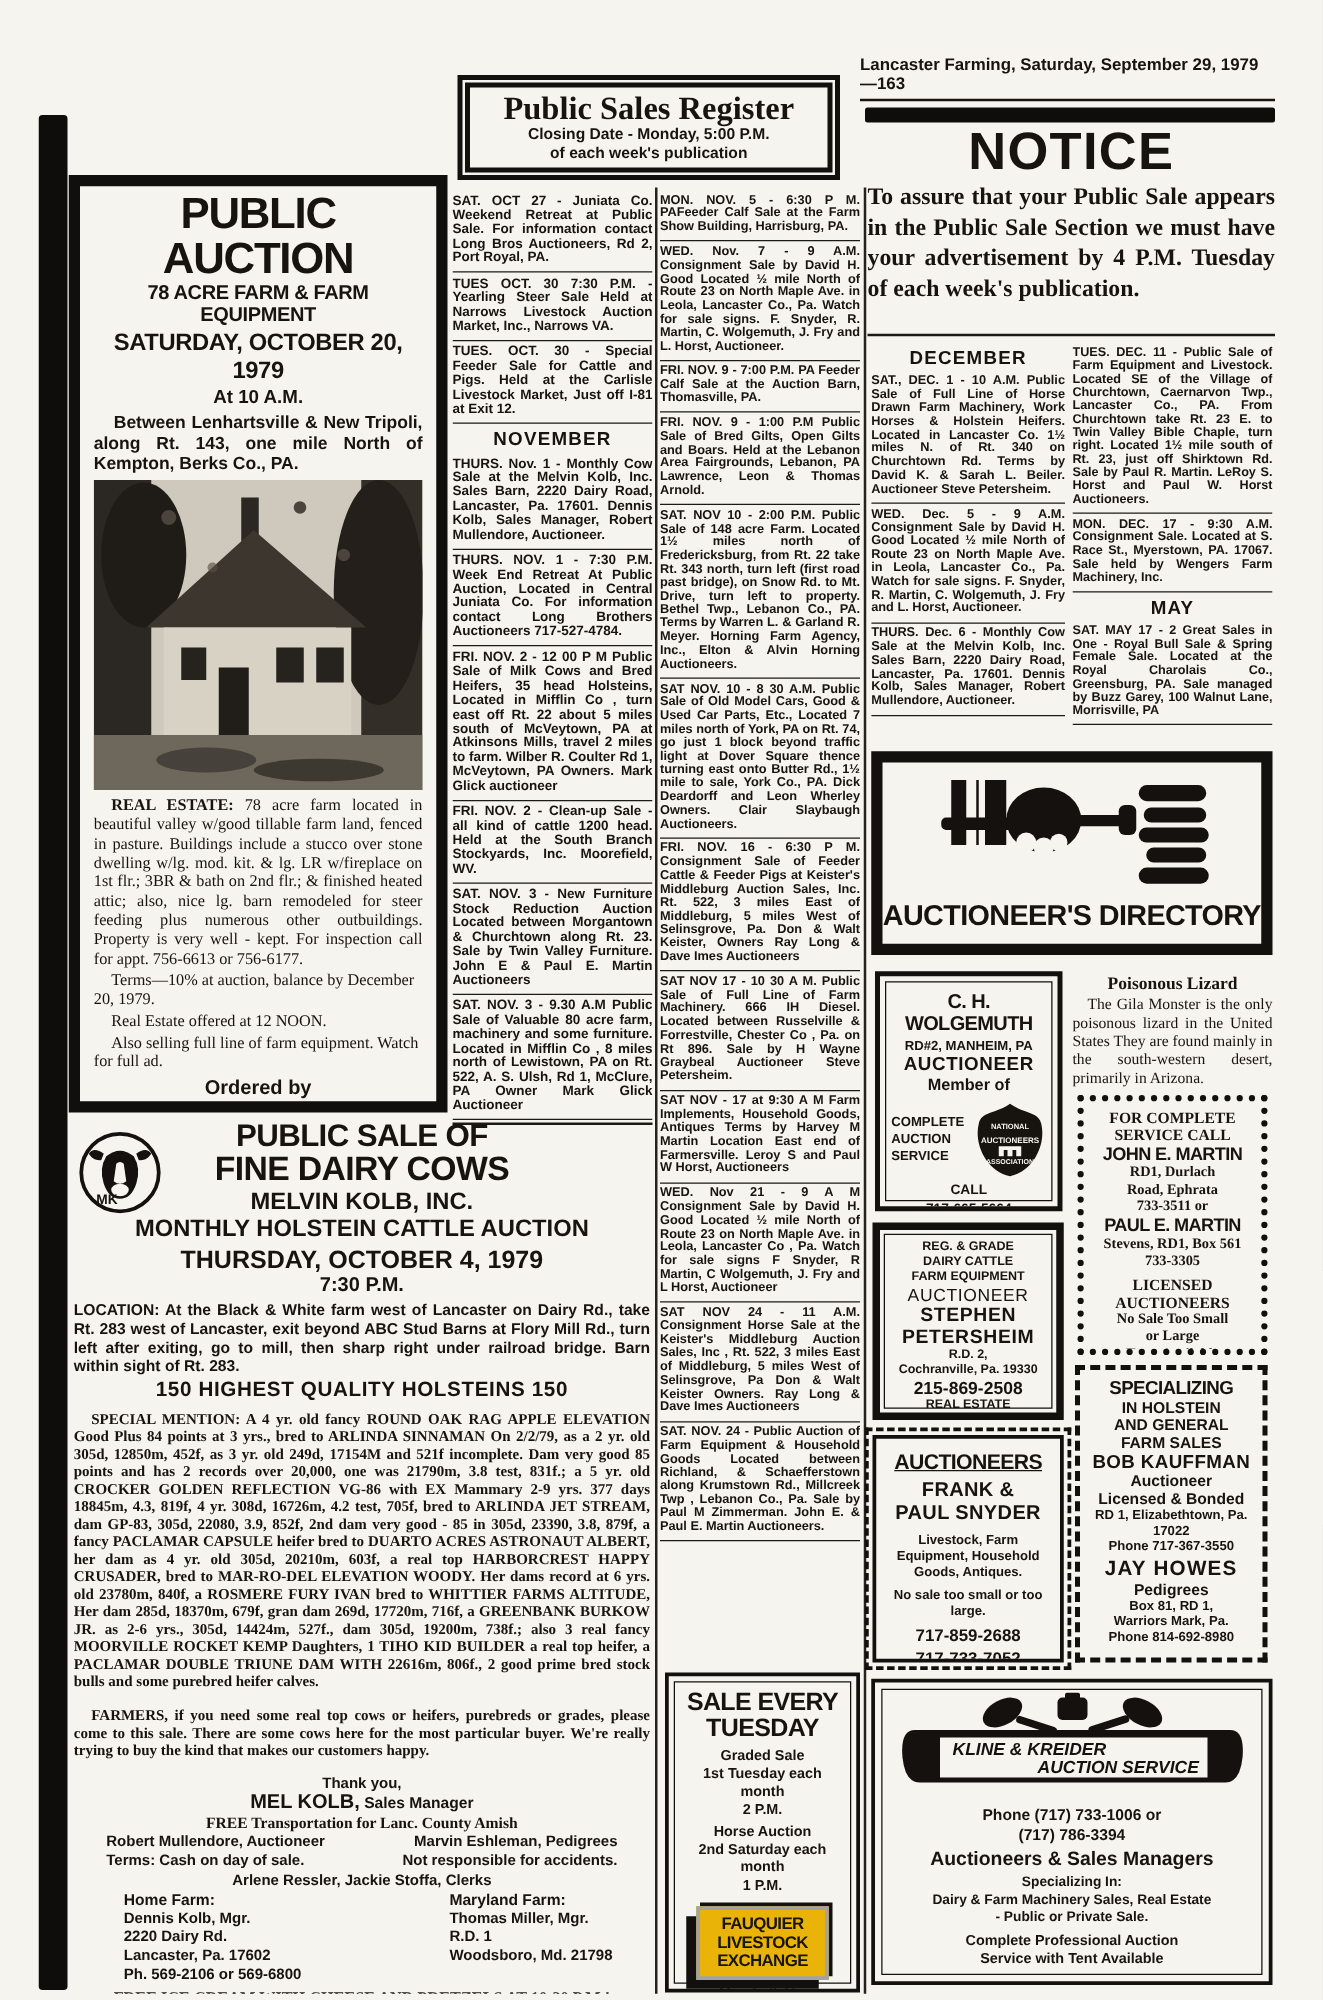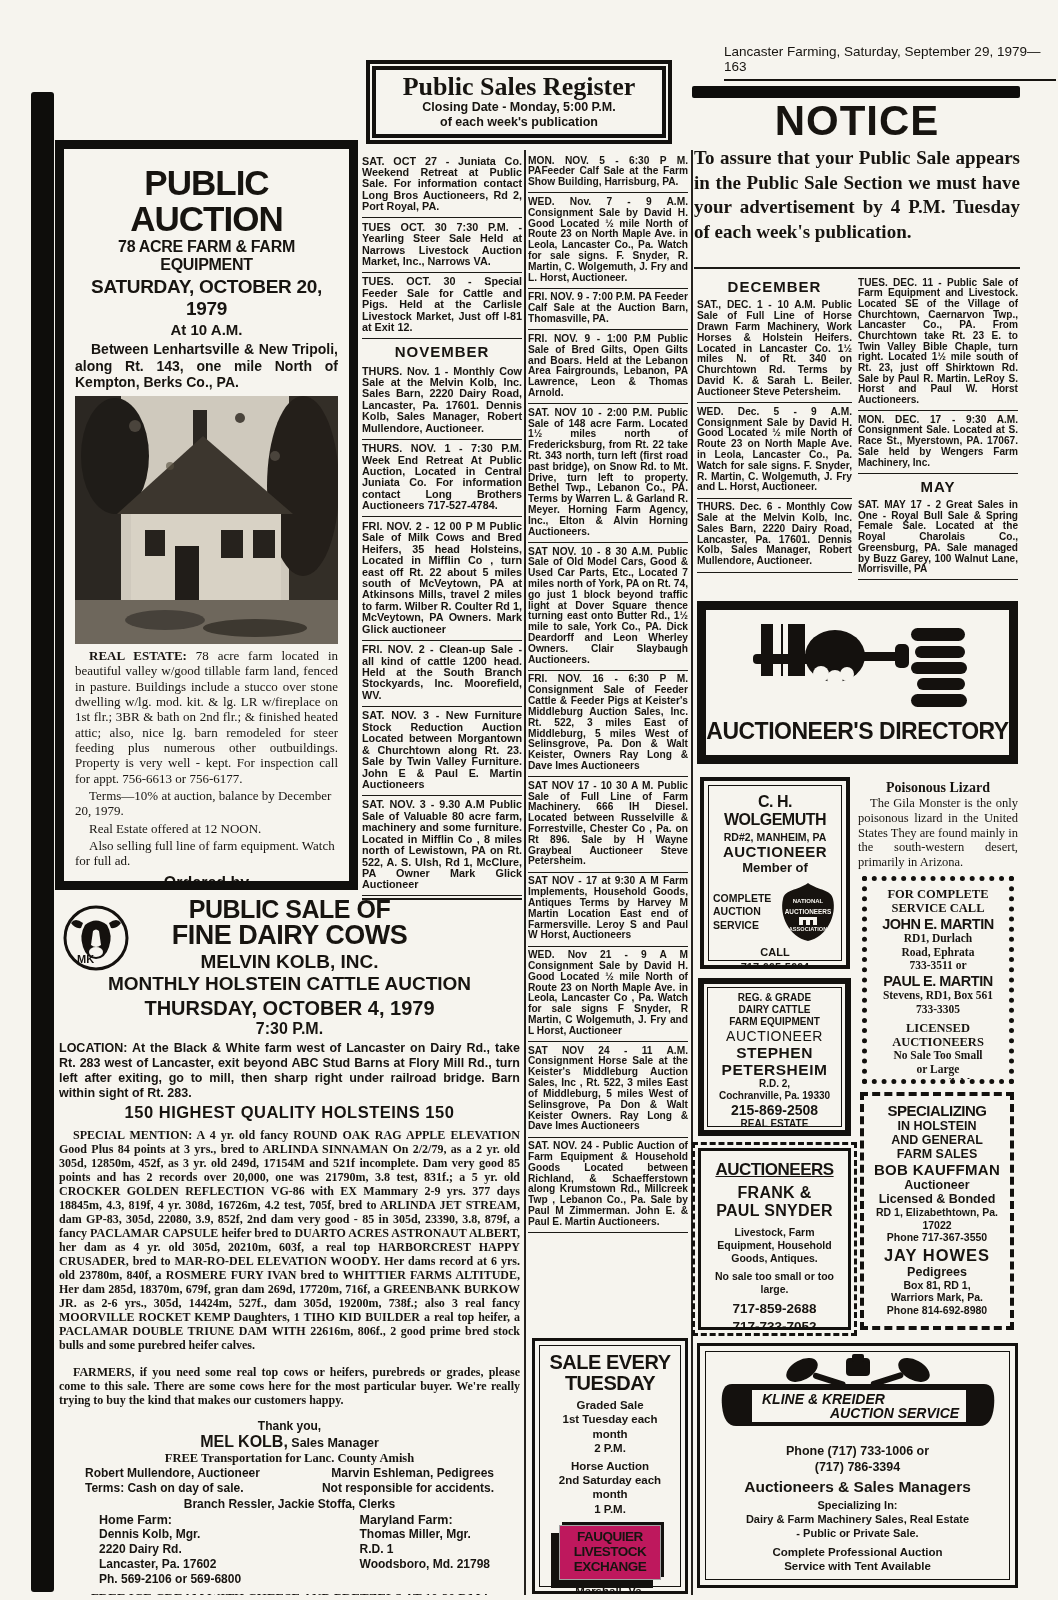--- a/index.html
+++ b/index.html
@@ -10,26 +10,26 @@
   b,.bold{font-weight:bold;}
 
   
   #left-bar{left:31px;top:92px;width:23px;height:1500px;background:#0e0d0b;border-radius:3px;}
   #vr1{left:524px;top:150px;width:2px;height:1445px;background:#25221e;}
   #vr2{left:691px;top:150px;width:2px;height:1445px;background:#25221e;}
   #notice-bar{left:692px;top:86px;width:328px;height:12px;background:#0e0d0b;border-radius:2px;}
   #rule-right{left:694px;top:267px;width:326px;height:2px;background:#1c1a16;}
   #hr-col1{left:362px;top:898px;width:160px;height:2px;background:#1c1a16;}
 
-  #masthead{left:724px;top:44px;width:332px;font-size:13.5px;font-weight:normal;
+  #masthead{left:688px;top:44px;width:332px;font-size:13.5px;font-weight:bold;
             border-bottom:2.5px solid #171410;padding-bottom:5px;}
 
   
   #auction-ad{left:55px;top:140px;width:303px;height:750px;border:9px solid #100f0d;
-              padding:16px 11px;box-sizing:border-box;overflow:hidden;}
+              padding:4px 11px;box-sizing:border-box;overflow:hidden;}
   .pa-title{font-size:35px;font-weight:bold;letter-spacing:-1px;text-align:center;line-height:1.02;}
   .pa-sub{font-size:16px;font-weight:bold;text-align:center;letter-spacing:-0.3px;margin-top:2px;}
   .pa-date{font-size:19px;font-weight:bold;text-align:center;margin-top:2px;letter-spacing:-0.3px;}
   .pa-time{font-size:15px;font-weight:bold;text-align:center;margin-top:1px;}
   .pa-loc{font-size:14px;font-weight:bold;line-height:1.18;margin-top:3px;text-indent:16px;}
   .pa-photo{width:263px;height:248px;margin:5px auto 4px;}
   .serifp{font-family:"Liberation Serif",serif;font-size:13px;line-height:1.18;text-indent:14px;margin:2px 0 0;}
   .pa-ord{font-size:16px;font-weight:bold;text-align:center;margin-top:5px;}
   .pa-name{font-size:20px;font-weight:bold;text-align:center;letter-spacing:-0.5px;margin-top:1px;}
 
@@ -107,21 +107,21 @@
   .kf-l{font-size:12.5px;font-weight:bold;line-height:1.12;}
   .kf-name{font-size:15px;font-weight:bold;letter-spacing:0.3px;}
   .kf-s{font-size:10.5px;font-weight:bold;line-height:1.2;}
   .kf-jay{font-size:16.5px;font-weight:bold;letter-spacing:1px;margin-top:2px;}
 
   
   #tuesday{left:532px;top:1338px;width:156px;height:256px;border:3.5px solid #13110e;outline:1.5px solid #13110e;
            outline-offset:-8px;box-sizing:border-box;padding:11px 9px 0;text-align:center;overflow:hidden;}
   .tu-big{font-size:20px;font-weight:bold;letter-spacing:-0.5px;line-height:1.05;}
   .tu-l{font-size:11.5px;font-weight:bold;line-height:1.25;}
-  .fauq{width:96px;margin:9px auto 4px;background:#be185d;border:1px solid #a3a3a3;
+  .fauq{width:96px;margin:9px auto 4px;background:#eab308;border:3px solid #a3a3a3;
         box-shadow:-8px 8px 0 #13110e,3px -3px 0 #13110e;padding:4px 2px;}
   .fq-l{font-size:13.5px;font-weight:bold;letter-spacing:-0.5px;line-height:1.1;}
 
   
   #kline{left:697px;top:1343px;width:321px;height:245px;border:3.5px solid #13110e;outline:1.5px solid #13110e;
          outline-offset:-9px;box-sizing:border-box;padding:8px 16px 0;text-align:center;overflow:hidden;}
   .kl-phone{font-size:12.5px;font-weight:bold;line-height:1.25;}
   .kl-mgr{font-size:15.5px;font-weight:bold;margin-top:3px;}
   .kl-s{font-size:11px;font-weight:bold;line-height:1.25;}
   .kl-c{font-size:11.5px;font-weight:bold;line-height:1.25;margin-top:4px;}
@@ -429,21 +429,21 @@
     <div class="dy-mel"><span class="big">MEL KOLB,</span><span> Sales Manager</span></div>
     <div class="dy-free">FREE Transportation for Lanc. County Amish</div>
     <div class="dy-row">
       <span>Robert Mullendore, Auctioneer</span>
       <span>Marvin Eshleman, Pedigrees</span>
     </div>
     <div class="dy-row">
       <span>Terms: Cash on day of sale.</span>
       <span>Not responsible for accidents.</span>
     </div>
-    <div class="dy-clerks">Branch Ressler, Jackie Stoffa, Clerks</div>
+    <div class="dy-clerks">Arlene Ressler, Jackie Stoffa, Clerks</div>
     <div class="dy-farms">
       <div>
         <div class="farm-label">Home Farm:</div>
         <div>
             <div class="farm-line">Dennis Kolb, Mgr.</div>
             <div class="farm-line">2220 Dairy Rd.</div>
             <div class="farm-line">Lancaster, Pa. 17602</div>
             <div class="farm-line">Ph. 569-2106 or 569-6800</div>
           </div>
       </div>

